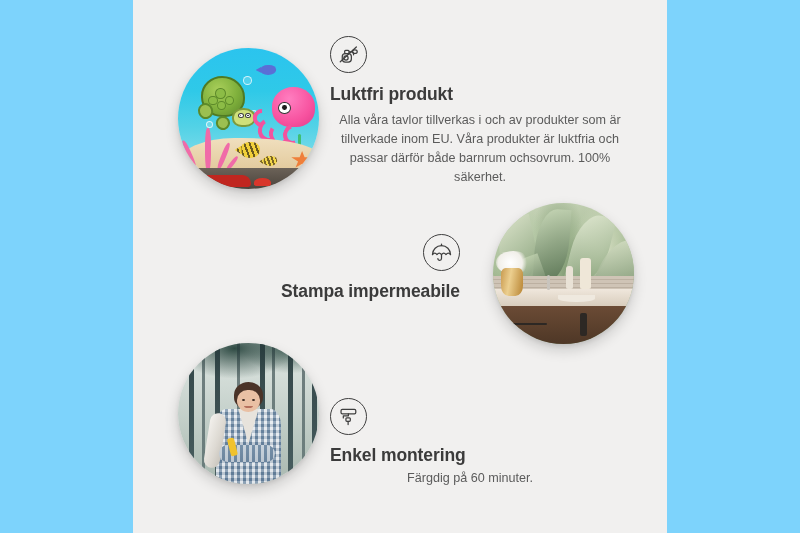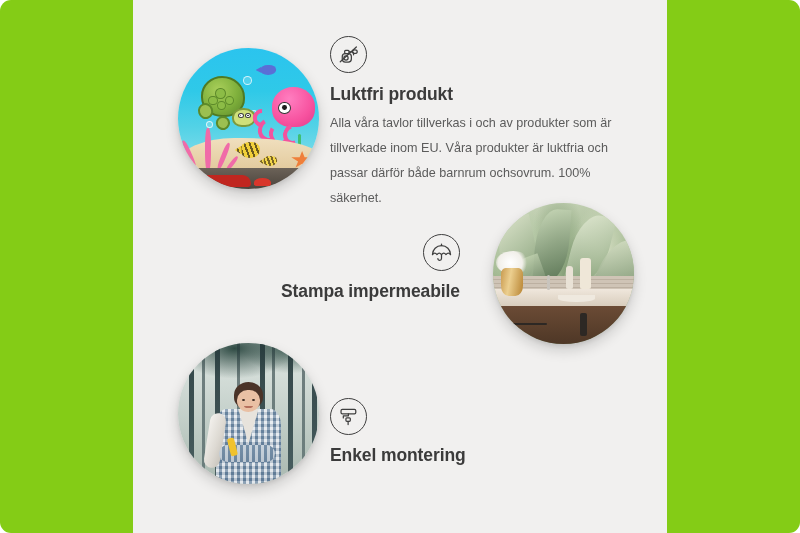--- a/index.html
+++ b/index.html
@@ -10,22 +10,21 @@
     width: 800px;
     height: 533px;
     background: #ffffff;
     font-family: "Liberation Sans", sans-serif;
     overflow: hidden;
   }
   .stage {
     position: relative;
     width: 800px;
     height: 533px;
-    background: #84cc16;
-    border-radius: 11px;
+    background: #7dd3fc;
   }
   .panel {
     position: absolute;
     left: 133px;
     top: 0;
     width: 534px;
     height: 533px;
     background: #f1f0ef;
   }
 
@@ -279,22 +278,23 @@
     font-size: 17.5px;
     font-weight: bold;
     color: #3b3b3b;
     letter-spacing: -0.1px;
     margin: 11px 0 7px 0;
     line-height: 1.15;
   }
   .f-text {
     font-size: 12.6px;
     color: #5b5b5b;
-    line-height: 25px;
+    line-height: 19px;
     margin: 0;
+    text-align: center;
   }
 
   #block-odourless { left: 330px; top: 36px; width: 300px; }
   #block-waterproof { left: 180px; top: 234px; width: 280px; text-align: right; }
   #block-waterproof .icon-wrap { display: flex; justify-content: flex-end; }
   #block-waterproof .f-title { margin: 10px 0 5px 0; }
   #block-assembly { left: 330px; top: 398px; width: 280px; }
   #block-assembly .f-title { margin: 10px 0 4px 0; }
 </style>
 </head>
@@ -448,15 +448,16 @@
       <div class="icon-circle">
         <svg width="23" height="23" viewBox="0 0 24 24" fill="none" stroke="#3f3f3f" stroke-width="1.3" stroke-linecap="round" stroke-linejoin="round">
           <rect x="4.2" y="4.6" width="15.4" height="4.6" rx="1.4"></rect>
           <path d="M11.9 9.2v2.1H6.6v2.2"></path>
           <rect x="9.3" y="13.4" width="4.6" height="3.6" rx="1"></rect>
           <line x1="11.6" y1="17" x2="11.6" y2="20.4"></line>
         </svg>
       </div>
     </div>
     <div class="f-title">Enkel montering</div>
+    <p class="f-text">Färgdig på 60 minuter.</p>
   </div>
 
 </div>
 
 </body></html>

